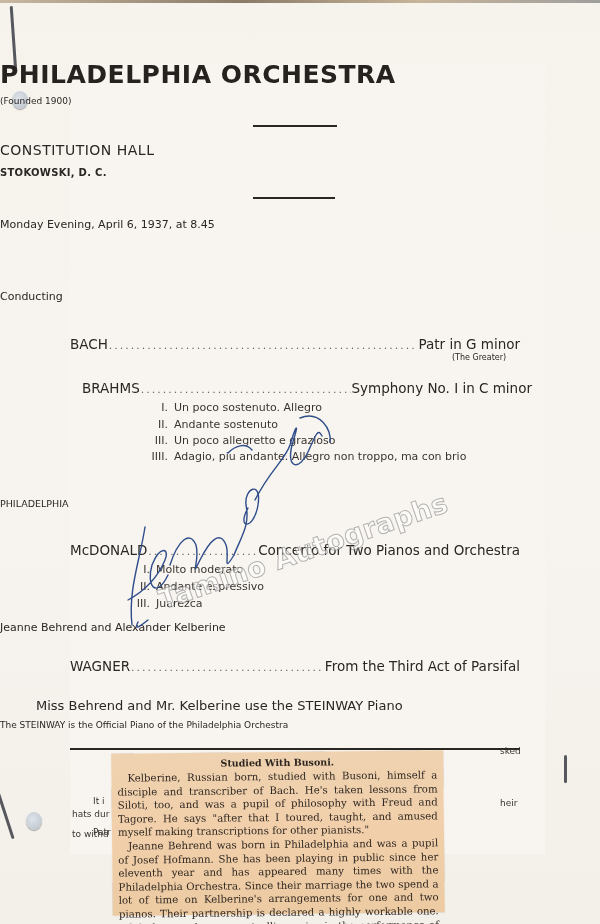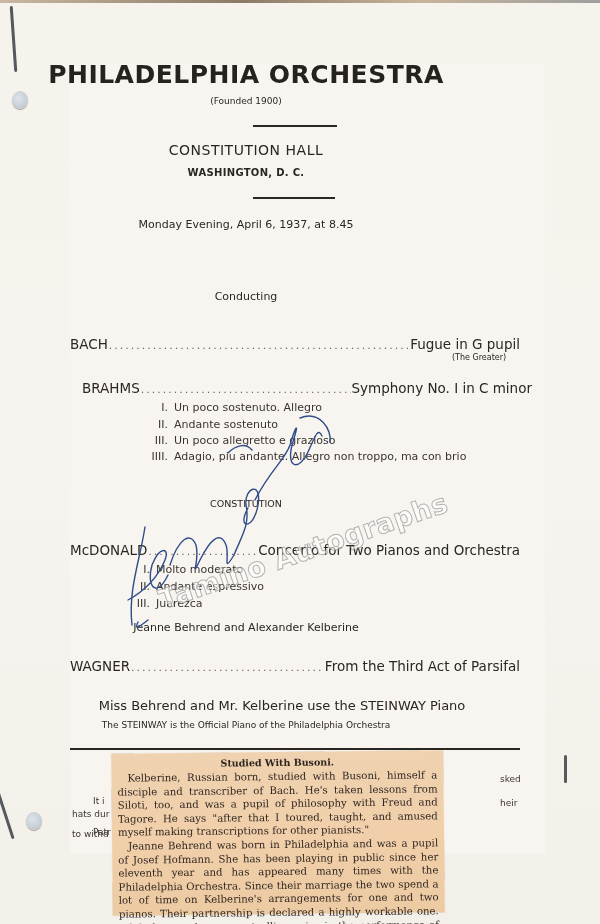--- a/index.html
+++ b/index.html
@@ -22,21 +22,21 @@
     background:#f8f5f0;
   }
   .staple {
     position:absolute; width:3px; background:#55585c; border-radius:2px;
   }
   .hole {
     position:absolute; width:16px; height:18px; border-radius:50%;
     background:radial-gradient(circle at 40% 40%,#dfe4ea,#b7bfc8);
     box-shadow:0 1px 1px rgba(0,0,0,0.35);
   }
-  .center { position:absolute; left:0; width:492px; text-align:center; }
+  .center { position:absolute; left:0; width:492px; text-align:left; }
   .title { top:60px; font-size:25px; font-weight:bold; letter-spacing:0.5px; color:#26221f; }
   .founded { top:96px; font-size:9px; }
   .rule { position:absolute; height:2px; background:#2a2622; }
   .hall { top:142px; font-size:14px; letter-spacing:0.5px; }
   .city { top:167px; font-size:10px; font-weight:bold; letter-spacing:0.3px; }
   .date { top:218px; font-size:11px; }
   .conductor { top:273px; font-size:12px; letter-spacing:3px; }
   .conducting { top:290px; font-size:11px; }
   .prog-row {
     position:absolute; left:70px; width:450px;
@@ -90,43 +90,43 @@
   <div class="staple" style="left:12px;top:6px;height:66px;transform:rotate(-4deg);"></div>
   <div class="hole" style="left:12px;top:91px;"></div>
   <div class="staple" style="left:4px;top:790px;height:50px;transform:rotate(-18deg);"></div>
   <div class="hole" style="left:26px;top:812px;"></div>
   <div class="staple" style="left:564px;top:755px;height:28px;"></div>
 
   <div class="center title">PHILADELPHIA ORCHESTRA</div>
   <div class="center founded">(Founded 1900)</div>
   <div class="rule" style="left:253px;top:125px;width:84px;"></div>
   <div class="center hall">CONSTITUTION HALL</div>
-  <div class="center city">WASHINGTON, D. C.</div>
+  <div class="center city">STOKOWSKI, D. C.</div>
   <div class="rule" style="left:253px;top:197px;width:82px;"></div>
   <div class="center date">Monday Evening, April 6, 1937, at 8.45</div>
   <div class="center conducting">Conducting</div>
 
   <div class="prog-row" style="top:336px;">
     <span class="composer">BACH</span>
     <span class="dots">..............................................................................</span>
-    <span class="work">Fugue in G pupil</span>
+    <span class="work">Patr in G minor</span>
   </div>
   <div class="sub" style="left:452px;top:353px;">(The Greater)</div>
 
   <div class="prog-row" style="top:380px;margin-left:12px;">
     <span class="composer">BRAHMS</span>
     <span class="dots">..............................................................................</span>
     <span class="work">Symphony No. I in C minor</span>
   </div>
   <div class="mvt" style="left:114px;top:401px;"><span class="num">I.</span><span>Un poco sostenuto. Allegro</span></div>
   <div class="mvt" style="left:114px;top:418px;"><span class="num">II.</span><span>Andante sostenuto</span></div>
   <div class="mvt" style="left:114px;top:434px;"><span class="num">III.</span><span>Un poco allegretto e grazioso</span></div>
   <div class="mvt" style="left:114px;top:450px;"><span class="num">IIII.</span><span>Adagio, piu andante. Allegro non troppo, ma con brio</span></div>
 
-  <div class="center intermission">CONSTITUTION</div>
+  <div class="center intermission">PHILADELPHIA</div>
 
   <div class="prog-row" style="top:542px;">
     <span class="composer">McDONALD</span>
     <span class="dots">..............................................................................</span>
     <span class="work">Concerto for Two Pianos and Orchestra</span>
   </div>
   <div class="mvt" style="left:96px;top:563px;"><span class="num">I.</span><span>Molto moderato</span></div>
   <div class="mvt" style="left:96px;top:580px;"><span class="num">II.</span><span>Andante espressivo</span></div>
   <div class="mvt" style="left:96px;top:597px;"><span class="num">III.</span><span>Juarezca</span></div>
   <div class="center performers">Jeanne Behrend and Alexander Kelberine</div>
@@ -139,21 +139,21 @@
 
   <div class="center note1">Miss Behrend and Mr. Kelberine use the STEINWAY Piano</div>
   <div class="center note2">The STEINWAY is the Official Piano of the Philadelphia Orchestra</div>
 
   <div class="rule" style="left:70px;top:748px;width:450px;height:2px;"></div>
 
   <div class="under-text" style="left:93px;top:810px;margin-top:17px;">Patr</div>
   <div class="under-text" style="left:72px;top:783px;margin-top:46px;">to withd</div>
   <div class="under-text" style="left:93px;top:796px;">It i</div>
   <div class="under-text" style="left:72px;top:809px;">hats dur</div>
-  <div class="under-text" style="left:500px;top:774px;">sked</div>
+  <div class="under-text" style="left:500px;top:746px;">sked</div>
   <div class="under-text" style="left:500px;top:798px;">heir</div>
 
   <div class="clipping">
     <div class="clip-head">Studied With Busoni.</div>
     <div class="clip-body">
       <p class="first">Kelberine, Russian born, studied with Busoni, himself a disciple and transcriber of Bach. He's taken lessons from Siloti, too, and was a pupil of philosophy with Freud and Tagore. He says "after that I toured, taught, and amused myself making transcriptions for other pianists."</p>
       <p>Jeanne Behrend was born in Philadelphia and was a pupil of Josef Hofmann. She has been playing in public since her eleventh year and has appeared many times with the Philadelphia Orchestra. Since their marriage the two spend a lot of time on Kelberine's arrangements for one and two pianos. Their partnership is declared a highly workable one. While he may have a controlling voice in the performance of his pieces Miss Behrend is a most respected consultant.</p>
     </div>
   </div>
 

